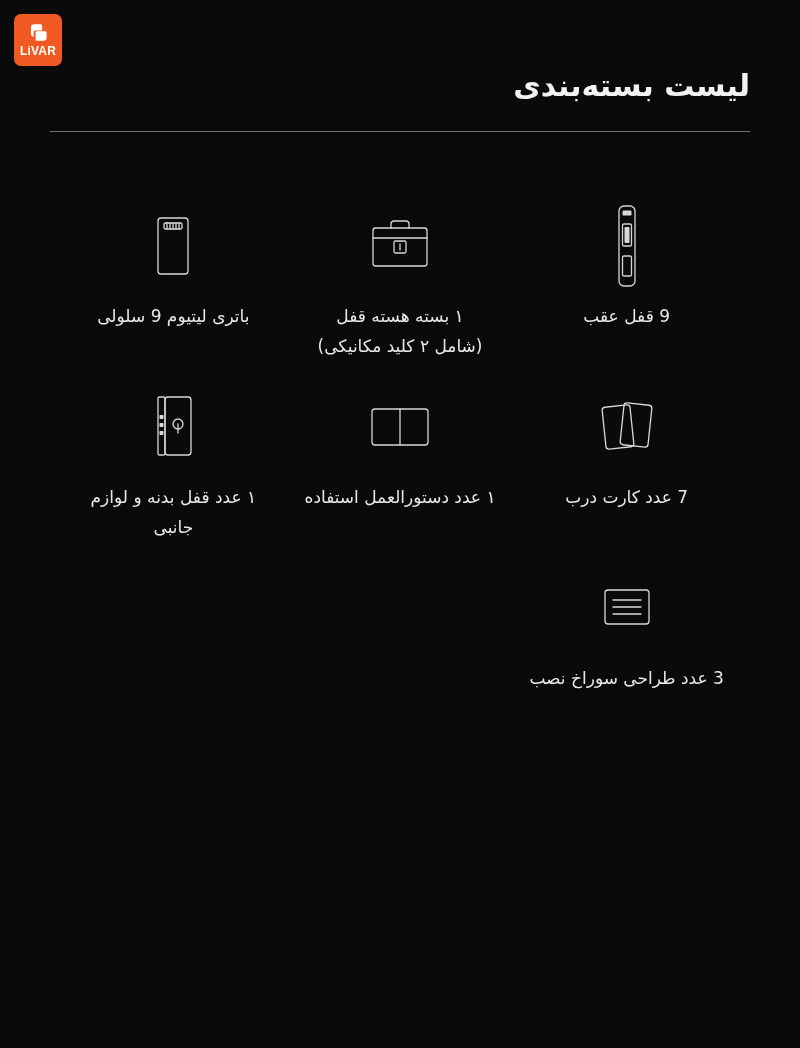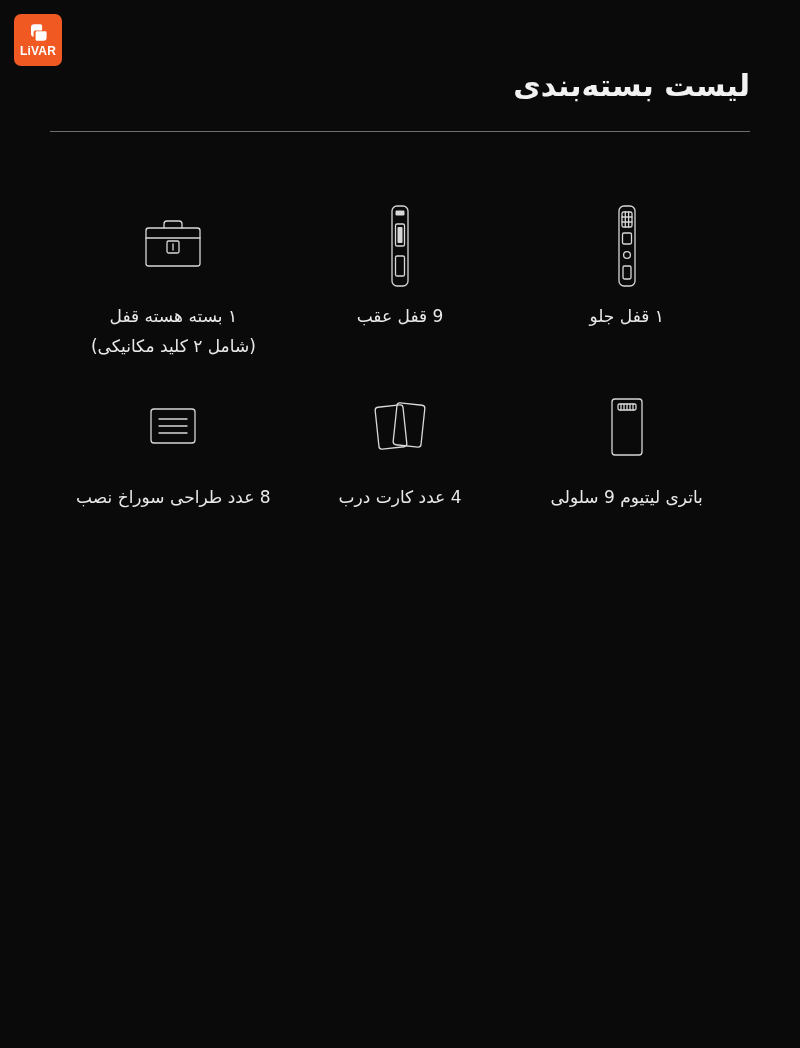--- a/index.html
+++ b/index.html
@@ -122,36 +122,20 @@
   <span class="logo-text">LiVAR</span>
 </div>
 
 <div class="header">
   <h1 class="title">لیست بسته‌بندی</h1>
   <div class="rule"></div>
 </div>
 
 <div class="grid">
 
-  <div class="cell">
-    <div class="icon-wrap">
-      <svg width="44" height="92" viewBox="0 0 44 92">
-        <rect class="st" x="14" y="6" width="16" height="80" rx="5"></rect>
-        <rect class="st" x="17" y="12" width="10" height="15" rx="1.6"></rect>
-        <line class="st" x1="17" y1="17" x2="27" y2="17"></line>
-        <line class="st" x1="17" y1="22" x2="27" y2="22"></line>
-        <line class="st" x1="20.3" y1="12" x2="20.3" y2="27"></line>
-        <line class="st" x1="23.6" y1="12" x2="23.6" y2="27"></line>
-        <rect class="st" x="17.5" y="33" width="9" height="11" rx="1.4"></rect>
-        <circle class="st" cx="22" cy="55" r="3.4"></circle>
-        <rect class="st" x="18" y="66" width="8" height="13" rx="1.4"></rect>
-      </svg>
-    </div>
-    <div class="caption">۱ قفل جلو</div>
-  </div>
 
   <div class="cell">
     <div class="icon-wrap">
       <svg width="44" height="92" viewBox="0 0 44 92">
         <rect class="st" x="14" y="6" width="16" height="80" rx="5"></rect>
         <rect class="st-f" x="17.5" y="10.5" width="9" height="5" rx="1.2"></rect>
         <rect class="st" x="17.5" y="24" width="9" height="22" rx="1.6"></rect>
         <rect class="st-f" x="19.5" y="27" width="5" height="16" rx="1"></rect>
         <rect class="st" x="17.5" y="56" width="9" height="20" rx="1.6"></rect>
       </svg>
@@ -189,37 +173,60 @@
   </div>
 
 
   <div class="cell">
     <div class="icon-wrap">
       <svg width="66" height="70" viewBox="0 0 66 70">
         <rect class="st" x="10" y="14" width="28" height="42" rx="3" transform="rotate(-6 24 35)"></rect>
         <rect class="st" x="28" y="12" width="28" height="42" rx="3" transform="rotate(6 42 33)"></rect>
       </svg>
     </div>
-    <div class="caption">4 عدد کارت درب</div>
-  </div>
-
-
-
-
+    <div class="caption">7 عدد کارت درب</div>
+  </div>
+
+  <div class="cell">
+    <div class="icon-wrap">
+      <svg width="76" height="60" viewBox="0 0 76 60">
+        <rect class="st" x="10" y="12" width="56" height="36" rx="3"></rect>
+        <line class="st" x1="38" y1="12" x2="38" y2="48"></line>
+      </svg>
+    </div>
+    <div class="caption">۱ عدد دستورالعمل استفاده</div>
+  </div>
+
+
+
+  <div class="cell">
+    <div class="icon-wrap">
+      <svg width="60" height="80" viewBox="0 0 60 80">
+        <rect class="st" x="22" y="10" width="26" height="58" rx="3"></rect>
+        <rect class="st" x="15" y="10" width="7" height="58" rx="1.6"></rect>
+        <rect class="st-f" x="16.5" y="28" width="4" height="4" rx="0.8"></rect>
+        <rect class="st-f" x="16.5" y="36" width="4" height="4" rx="0.8"></rect>
+        <rect class="st-f" x="16.5" y="44" width="4" height="4" rx="0.8"></rect>
+        <circle class="st" cx="35" cy="37" r="5"></circle>
+        <line class="st" x1="35" y1="37" x2="35" y2="46"></line>
+      </svg>
+    </div>
+    <div class="caption">۱ عدد قفل بدنه و لوازم جانبی</div>
+  </div>
 
   <div class="cell">
     <div class="icon-wrap">
       <svg width="70" height="60" viewBox="0 0 70 60">
         <rect class="st" x="13" y="12" width="44" height="34" rx="3"></rect>
         <line class="st" x1="21" y1="22" x2="49" y2="22"></line>
         <line class="st" x1="21" y1="29" x2="49" y2="29"></line>
         <line class="st" x1="21" y1="36" x2="49" y2="36"></line>
       </svg>
     </div>
-    <div class="caption">8 عدد طراحی سوراخ نصب</div>
+    <div class="caption">3 عدد طراحی سوراخ نصب</div>
   </div>
 
   <div class="cell empty">
     <div class="icon-wrap"></div>
     <div class="caption"></div>
   </div>
 
 </div>
 
 </body></html>

